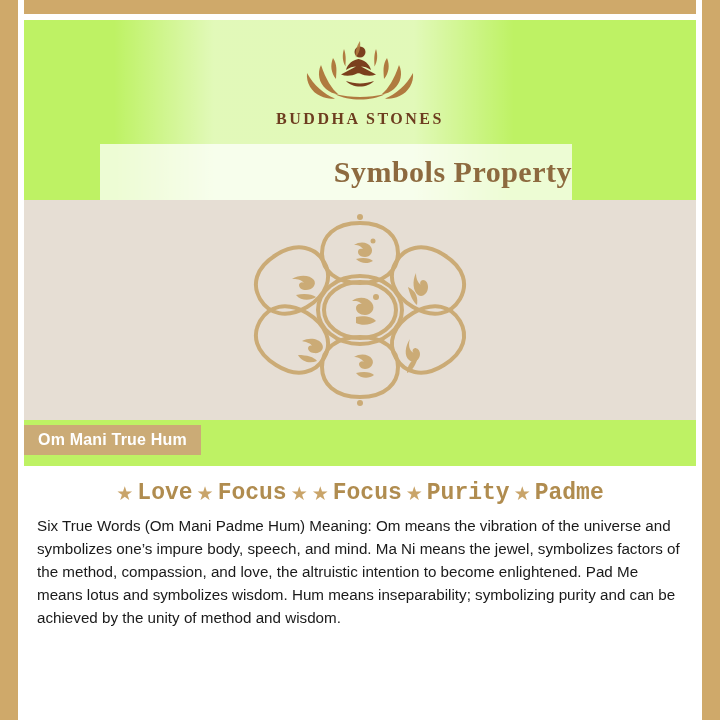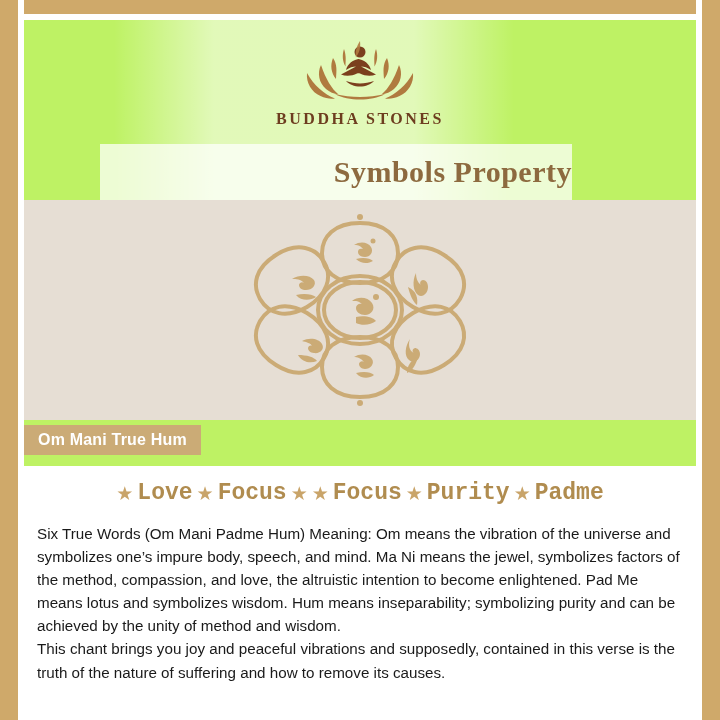--- a/index.html
+++ b/index.html
@@ -176,21 +176,21 @@
     font-weight: 700;
     color: #b08c4f;
     white-space: nowrap;
   }
   .star {
     color: #c9a469;
     font-size: 19px;
     line-height: 1;
   }
   .body-text {
-    margin: 16px 13px 0 13px;
+    margin: 8px 13px 0 13px;
     font-size: 15.2px;
     line-height: 1.52;
     color: #1a1a1a;
     text-align: left;
   }
   .body-text p {
     margin: 0;
   }
 </style>
 </head>
@@ -308,18 +308,17 @@
         <span class="star">★</span>
         <span class="star">★</span>
         <span class="kw">Focus</span>
         <span class="star">★</span>
         <span class="kw">Purity</span>
         <span class="star">★</span>
         <span class="kw">Padme</span>
       </div>
       <div class="body-text">
         <p>Six True Words (Om Mani Padme Hum) Meaning: Om means the vibration of the universe and symbolizes one’s impure body, speech, and mind. Ma Ni means the jewel, symbolizes factors of the method, compassion, and love, the altruistic intention to become enlightened. Pad Me means lotus and symbolizes wisdom. Hum means inseparability; symbolizing purity and can be achieved by the unity of method and wisdom.</p>
-        <p>This chant brings you joy and peaceful vibrations and supposedly, contained in this verse is the truth of the nature of suffering and how to remove its causes.</p>
       </div>
     </div>
 
   </div>
 </div>
 
 </body></html>

